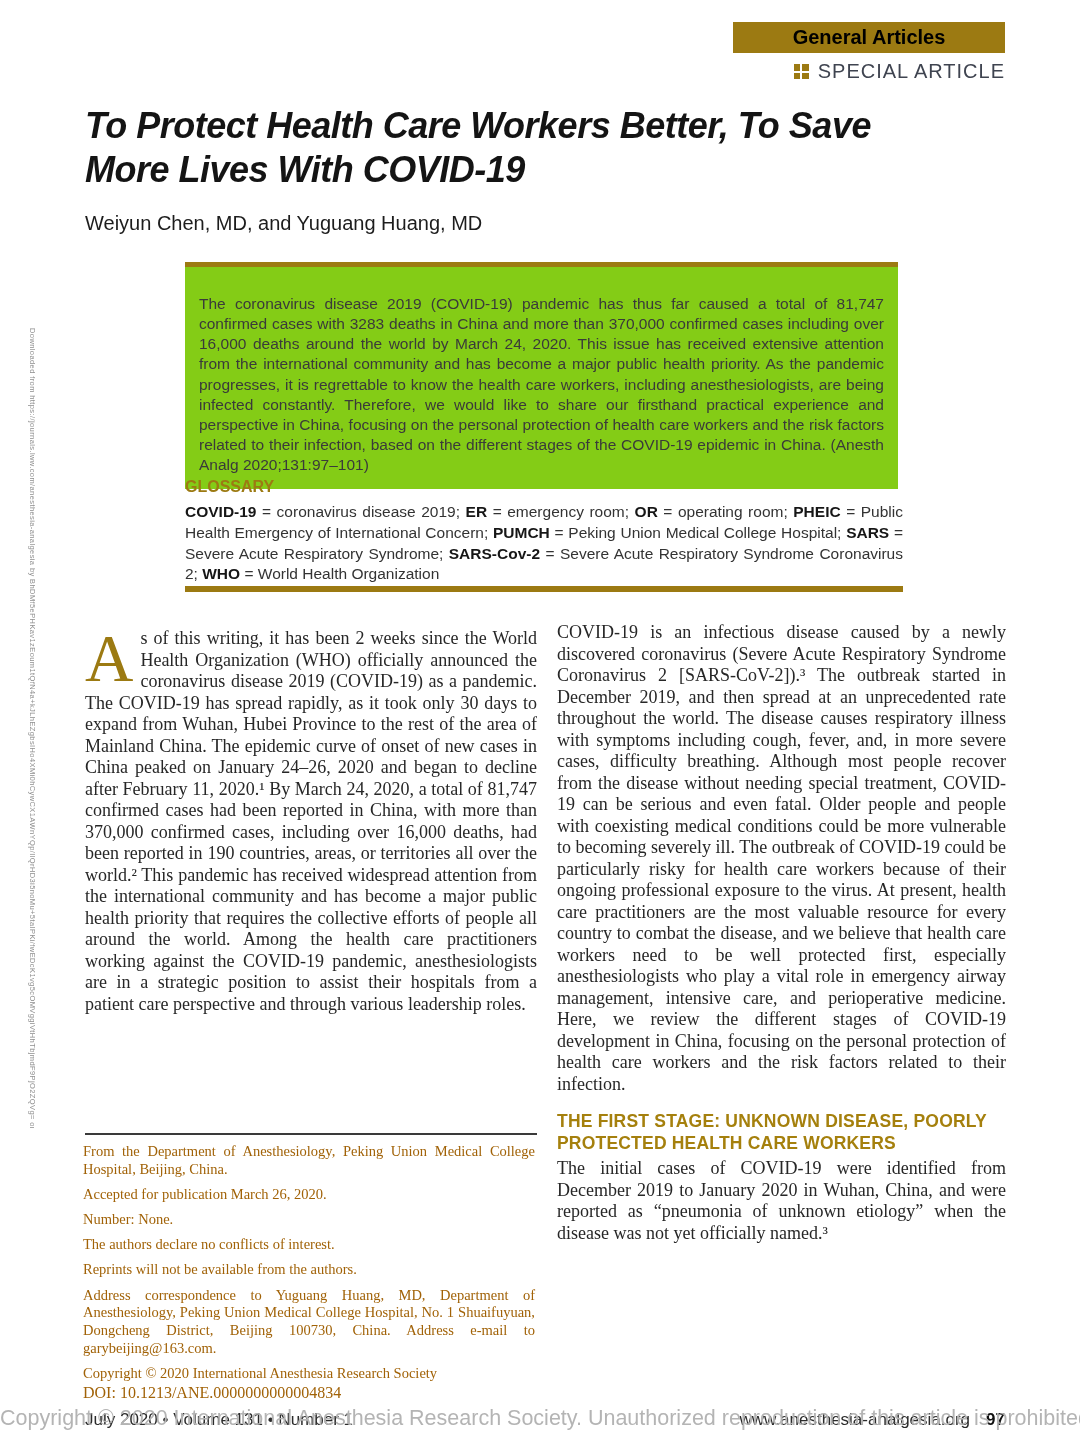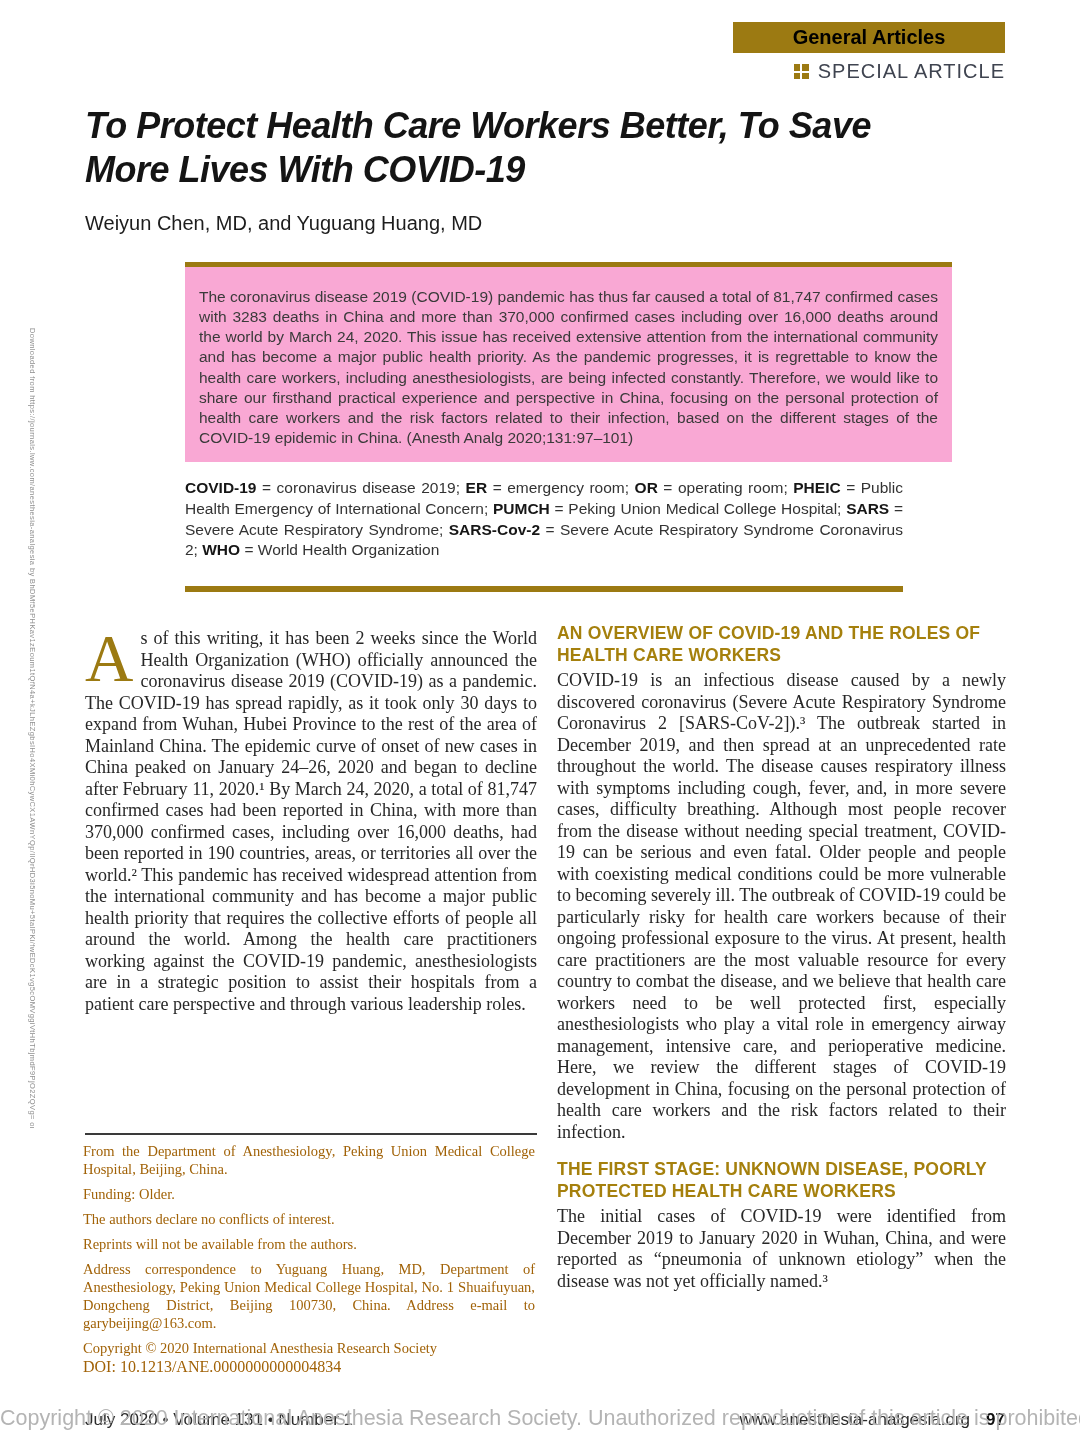--- a/index.html
+++ b/index.html
@@ -73,24 +73,24 @@
   .authors {
     position: absolute;
     left: 85px; top: 212px;
     font-size: 20px;
     color: #1d1d1d;
   }
   
   .abstract-box {
     position: absolute;
     left: 185px; top: 262px;
-    width: 767px;
-    background: #f9a8d4;
+    width: 713px;
+    background: #84cc16;
     border-top: 5px solid #9c7a12;
-    padding: 20px 14px 14px 14px;
+    padding: 27px 14px 14px 14px;
     font-size: 15.5px;
     line-height: 1.3;
     color: #3a3a3a;
     text-align: justify;
   }
   
   .glossary {
     position: absolute;
     left: 185px; top: 478px;
     width: 718px;
@@ -211,41 +211,42 @@
     <span class="special-label">SPECIAL ARTICLE</span>
   </div>
 
   <h1 class="title">To Protect Health Care Workers Better, To Save More Lives With COVID-19</h1>
 
   <div class="authors">Weiyun Chen, MD, and Yuguang Huang, MD</div>
 
   <div class="abstract-box">The coronavirus disease 2019 (COVID-19) pandemic has thus far caused a total of 81,747 confirmed cases with 3283 deaths in China and more than 370,000 confirmed cases including over 16,000 deaths around the world by March 24, 2020. This issue has received extensive attention from the international community and has become a major public health priority. As the pandemic progresses, it is regrettable to know the health care workers, including anesthesiologists, are being infected constantly. Therefore, we would like to share our firsthand practical experience and perspective in China, focusing on the personal protection of health care workers and the risk factors related to their infection, based on the different stages of the COVID-19 epidemic in China.   (Anesth Analg 2020;131:97–101)</div>
 
   <div class="glossary">
+    <div class="glossary-heading">GLOSSARY</div>
     <div class="glossary-text"><b>COVID-19</b><span> = coronavirus disease 2019; </span><b>ER</b><span> = emergency room; </span><b>OR</b><span> = operating room; </span><b>PHEIC</b><span> = Public Health Emergency of International Concern; </span><b>PUMCH</b><span> = Peking Union Medical College Hospital; </span><b>SARS</b><span> = Severe Acute Respiratory Syndrome; </span><b>SARS-Cov-2</b><span> = Severe Acute Respiratory Syndrome Coronavirus 2; </span><b>WHO</b><span> = World Health Organization</span></div>
   </div>
 
   <div class="gold-rule"></div>
 
   <div class="col-left body-serif">
     <p><span class="dropcap">A</span><span>s of this writing, it has been 2 weeks since the World Health Organization (WHO) officially announced the coronavirus disease 2019 (COVID-19) as a pandemic. The COVID-19 has spread rapidly, as it took only 30 days to expand from Wuhan, Hubei Province to the rest of the area of Mainland China. The epidemic curve of onset of new cases in China peaked on January 24–26, 2020 and began to decline after February 11, 2020.¹ By March 24, 2020, a total of 81,747 confirmed cases had been reported in China, with more than 370,000 confirmed cases, including over 16,000 deaths, had been reported in 190 countries, areas, or territories all over the world.² This pandemic has received widespread attention from the international community and has become a major public health priority that requires the collective efforts of people all around the world. Among the health care practitioners working against the COVID-19 pandemic, anesthesiologists are in a strategic position to assist their hospitals from a patient care perspective and through various leadership roles.</span></p>
   </div>
 
   <div class="col-right body-serif">
-    <div class="sec-heading">AN OVERVIEW OF COVID-19 AND THE ROLES OF HEALTH CARE WORKERS</div>
     <p class="para">COVID-19 is an infectious disease caused by a newly discovered coronavirus (Severe Acute Respiratory Syndrome Coronavirus 2 [SARS-CoV-2]).³ The outbreak started in December 2019, and then spread at an unprecedented rate throughout the world. The disease causes respiratory illness with symptoms including cough, fever, and, in more severe cases, difficulty breathing. Although most people recover from the disease without needing special treatment, COVID-19 can be serious and even fatal. Older people and people with coexisting medical conditions could be more vulnerable to becoming severely ill. The outbreak of COVID-19 could be particularly risky for health care workers because of their ongoing professional exposure to the virus. At present, health care practitioners are the most valuable resource for every country to combat the disease, and we believe that health care workers need to be well protected first, especially anesthesiologists who play a vital role in emergency airway management, intensive care, and perioperative medicine. Here, we review the different stages of COVID-19 development in China, focusing on the personal protection of health care workers and the risk factors related to their infection.</p>
     <div class="sec-heading">THE FIRST STAGE: UNKNOWN DISEASE, POORLY PROTECTED HEALTH CARE WORKERS</div>
     <p class="para">The initial cases of COVID-19 were identified from December 2019 to January 2020 in Wuhan, China, and were reported as “pneumonia of unknown etiology” when the disease was not yet officially named.³</p>
   </div>
 
   <div class="footnote-rule"></div>
 
   <div class="footnotes">
     <p>From the Department of Anesthesiology, Peking Union Medical College Hospital, Beijing, China.</p>
-    <p>Funding: Older.</p>
+    <p>Accepted for publication March 26, 2020.</p>
+    <p>Number: None.</p>
     <p>The authors declare no conflicts of interest.</p>
     <p>Reprints will not be available from the authors.</p>
     <p>Address correspondence to Yuguang Huang, MD, Department of Anesthesiology, Peking Union Medical College Hospital, No. 1 Shuaifuyuan, Dongcheng District, Beijing 100730, China. Address e-mail to garybeijing@163.com.</p>
     <p style="margin-bottom:5px;">Copyright © 2020 International Anesthesia Research Society</p>
     <p class="doi">DOI: 10.1213/ANE.0000000000004834</p>
   </div>
 
   <div class="footer">
     <span>July 2020 • Volume 131 • Number 1</span>
     <span class="right">

